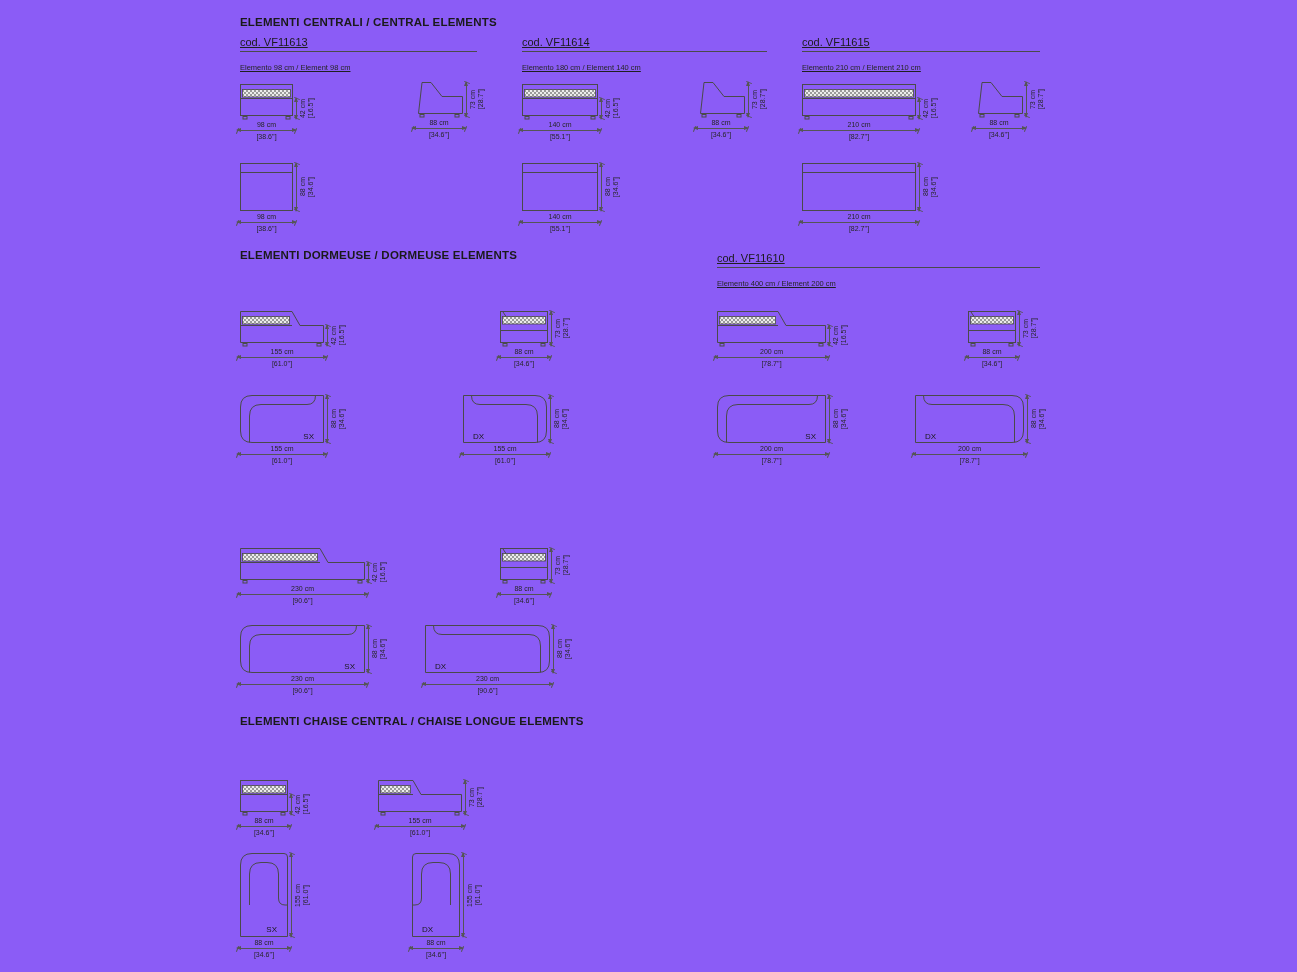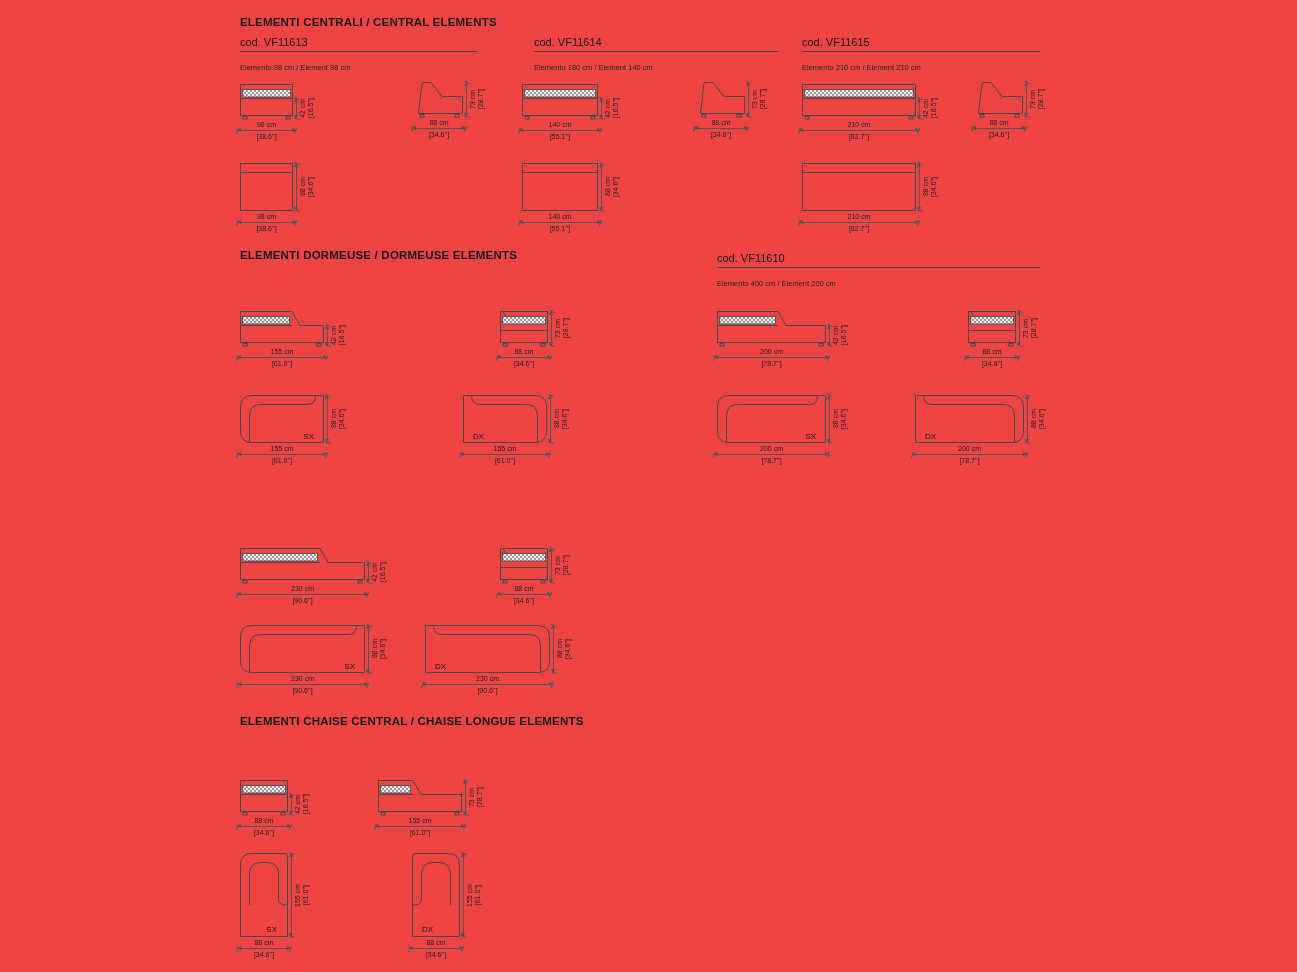--- a/index.html
+++ b/index.html
@@ -1,19 +1,19 @@
 <!DOCTYPE html>
 <html><head>
 <meta charset="utf-8">
 <style>
   html,body{margin:0;padding:0;background:#fff;}
-  .sheet{position:relative;width:1297px;height:972px;background:#ef4444;
+  .sheet{position:relative;width:1297px;height:972px;background:#8b5cf6;
     font-family:"Liberation Sans",sans-serif;color:#1f1f1f;overflow:hidden;}
   .sec-title{position:absolute;font-size:11.5px;font-weight:600;letter-spacing:.2px;white-space:nowrap;color:#1a1a1a;}
-  .item-head{position:absolute;}
+  .item-head{position:absolute;text-decoration:underline;}
   .code{font-size:11px;font-weight:500;color:#1a1a1a;padding-bottom:3px;border-bottom:1px solid #4a4a4a;white-space:nowrap;}
   .subtitle{font-size:7.5px;margin-top:11px;color:#262626;white-space:nowrap;}
   .fig{position:absolute;}
   .fig svg{display:block;}
   svg text{font-family:"Liberation Sans",sans-serif;font-size:8px;fill:#1a1a1a;}
   .hdim{position:absolute;text-align:center;font-size:7px;line-height:7px;color:#262626;}
   .dtext{white-space:nowrap;}
   .dline{position:relative;height:1px;background:#555;margin:2px 0;}
   .dline::before{content:"";position:absolute;left:-1px;top:-2px;
     border-top:2.5px solid transparent;border-bottom:2.5px solid transparent;border-right:5px solid #555;}
@@ -44,21 +44,21 @@
       </pattern>
     </defs>
   </svg>
 
   <div class="sec-title" style="left:240px;top:16px">ELEMENTI CENTRALI / CENTRAL ELEMENTS</div>
 
   <div class="item-head" style="left:240px;top:36px;width:237px">
     <div class="code">cod. VF11613</div>
     <div class="subtitle">Elemento 98 cm / Element 98 cm</div>
   </div>
-  <div class="item-head" style="left:534px;top:36px;width:245px">
+  <div class="item-head" style="left:522px;top:36px;width:245px">
     <div class="code">cod. VF11614</div>
     <div class="subtitle">Elemento 180 cm / Element 140 cm</div>
   </div>
   <div class="item-head" style="left:802px;top:36px;width:238px">
     <div class="code">cod. VF11615</div>
     <div class="subtitle">Elemento 210 cm / Element 210 cm</div>
   </div>
 
   <div class="sec-title" style="left:240px;top:249px">ELEMENTI DORMEUSE / DORMEUSE ELEMENTS</div>
 

